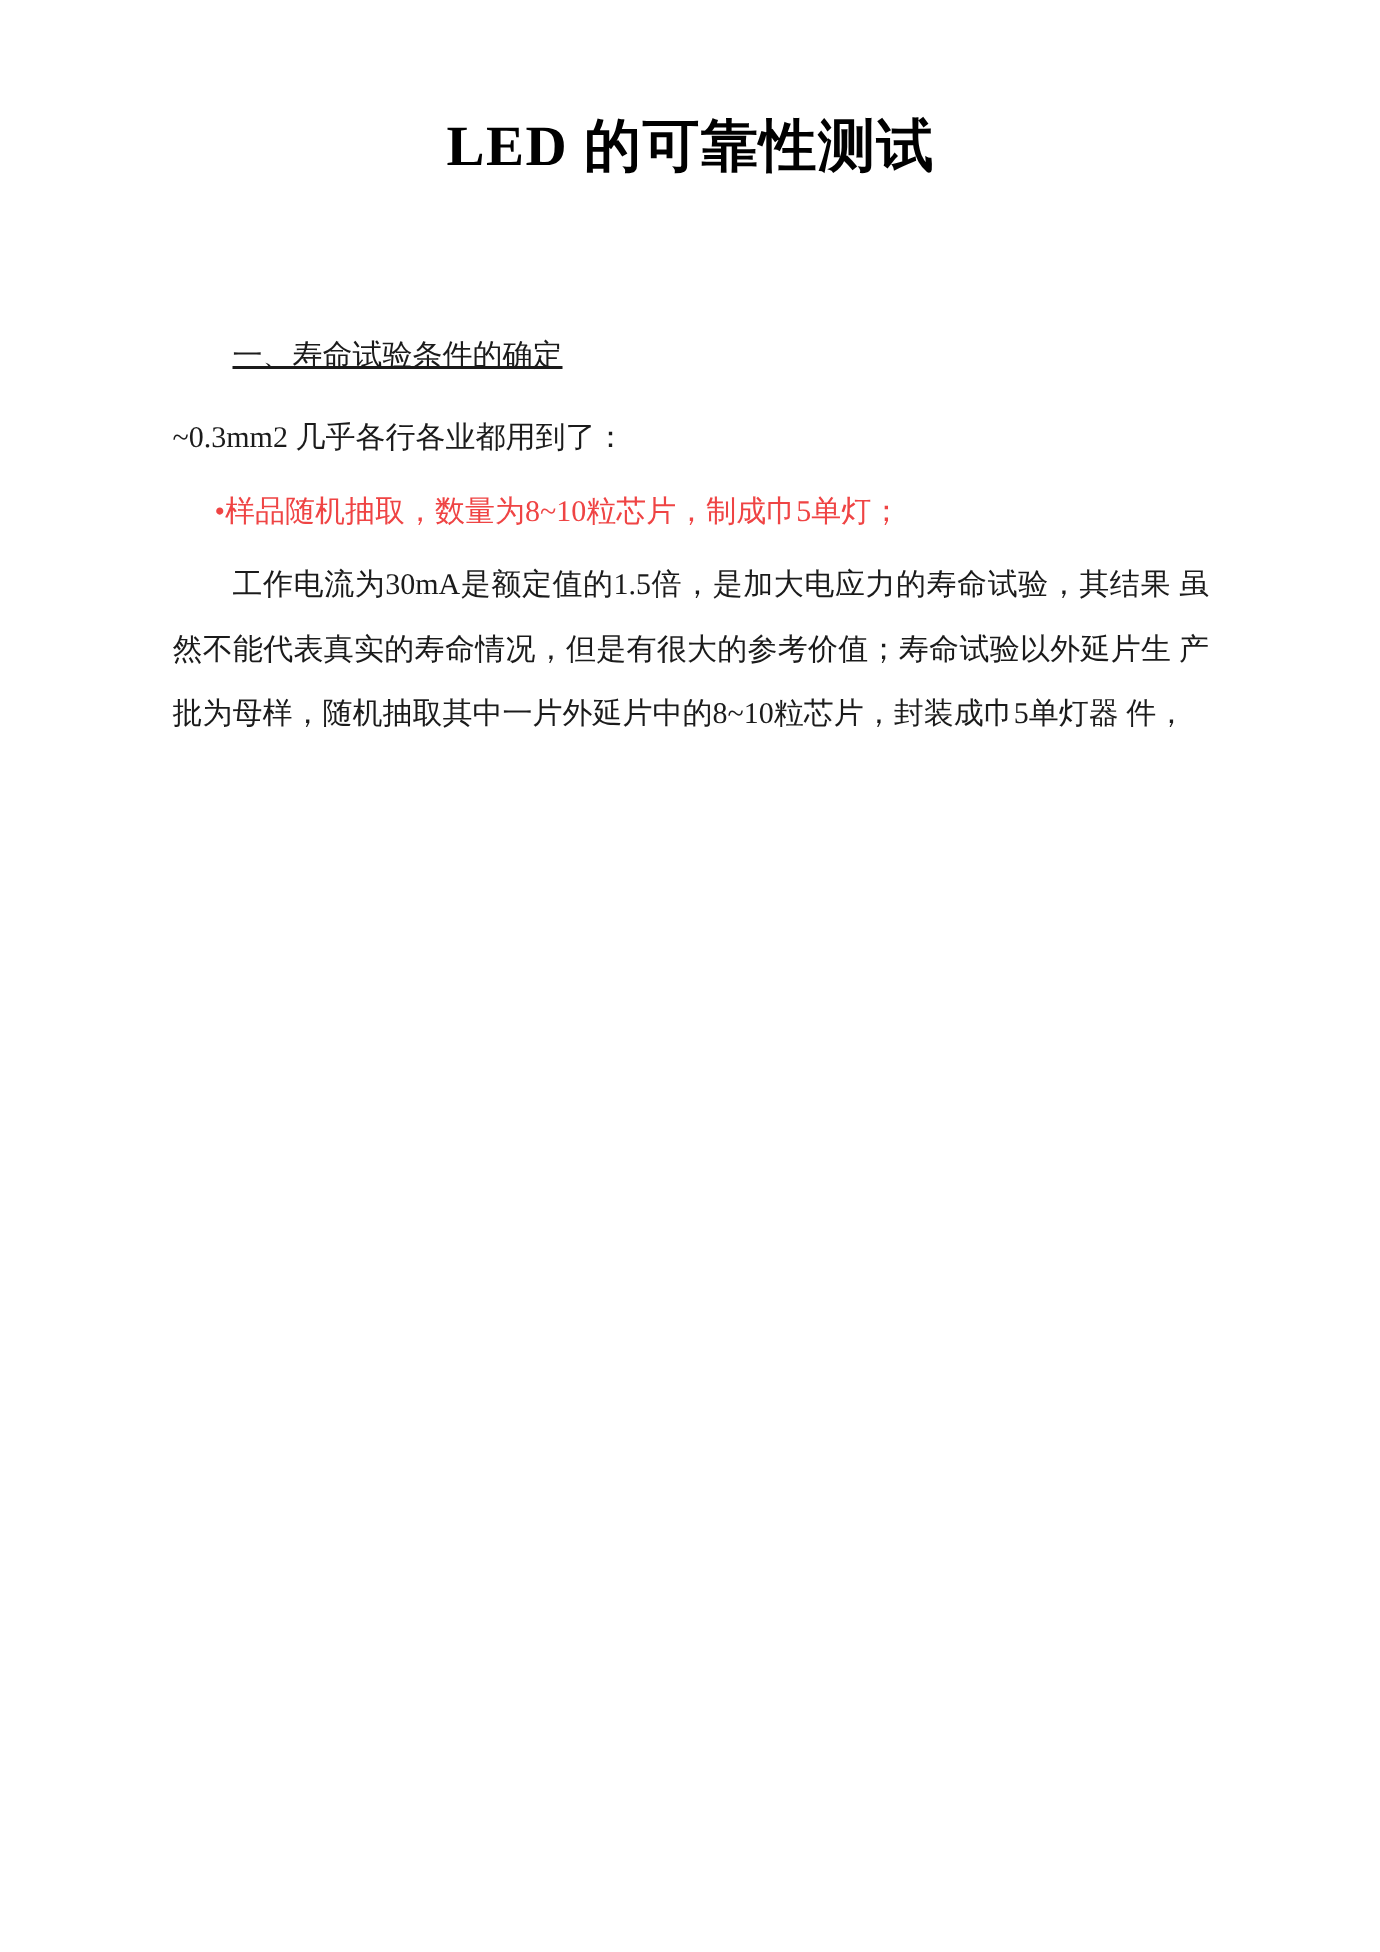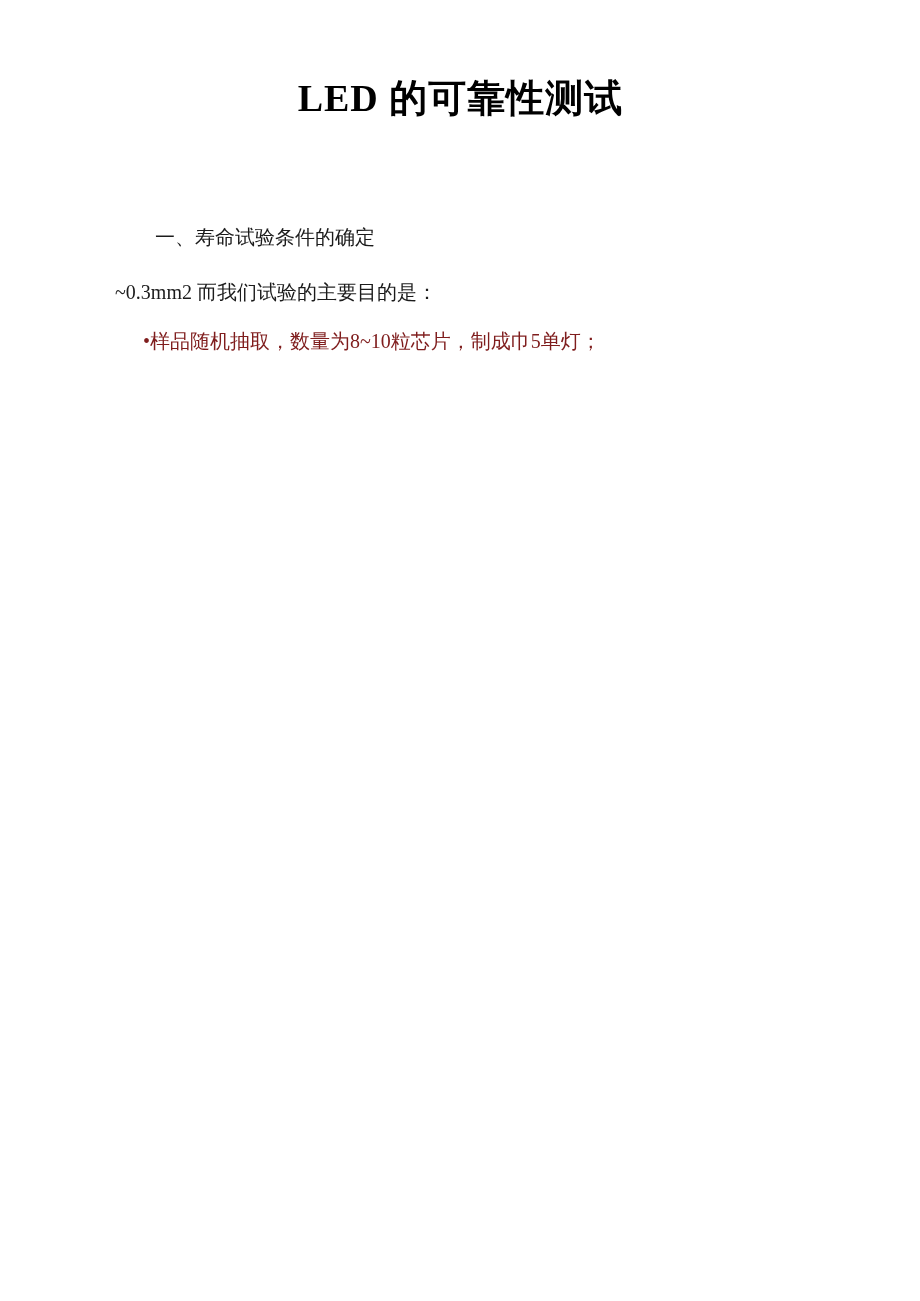--- a/index.html
+++ b/index.html
@@ -32,47 +32,49 @@
     line-height: 43px;
     text-align: justify;
     text-indent: 2em;
     color: #1b1b1b;
     word-break: break-all;
   }
   .para.heading {
     margin-top: 14px;
     margin-bottom: 12px;
     text-align: left;
+    text-decoration: underline;
   }
   .para.cont {
     text-indent: 0;
     text-align: left;
   }
   .bullet {
     font-size: 20px;
     line-height: 43px;
     margin-top: 6px;
     padding-left: 1.4em;
     text-align: left;
-    color: #7f1d1d;
+    color: #ef4444;
   }
   .para.last {
     margin-top: 6px;
   }
 </style>
 </head>
 <body>
 
 <div class="page">
   <h1 class="doc-title">LED 的可靠性测试</h1>
 
 
   <p class="para heading">一、寿命试验条件的确定</p>
 
 
-  <p class="para cont">~0.3mm2 而我们试验的主要目的是：</p>
+  <p class="para cont">~0.3mm2 几乎各行各业都用到了：</p>
 
   <p class="bullet">•样品随机抽取，数量为8~10粒芯片，制成巾5单灯；</p>
 
 
 
 
+  <p class="para last">工作电流为30mA是额定值的1.5倍，是加大电应力的寿命试验，其结果 虽然不能代表真实的寿命情况，但是有很大的参考价值；寿命试验以外延片生 产批为母样，随机抽取其中一片外延片中的8~10粒芯片，封装成巾5单灯器  件，</p>
 </div>
 
 </body></html>

